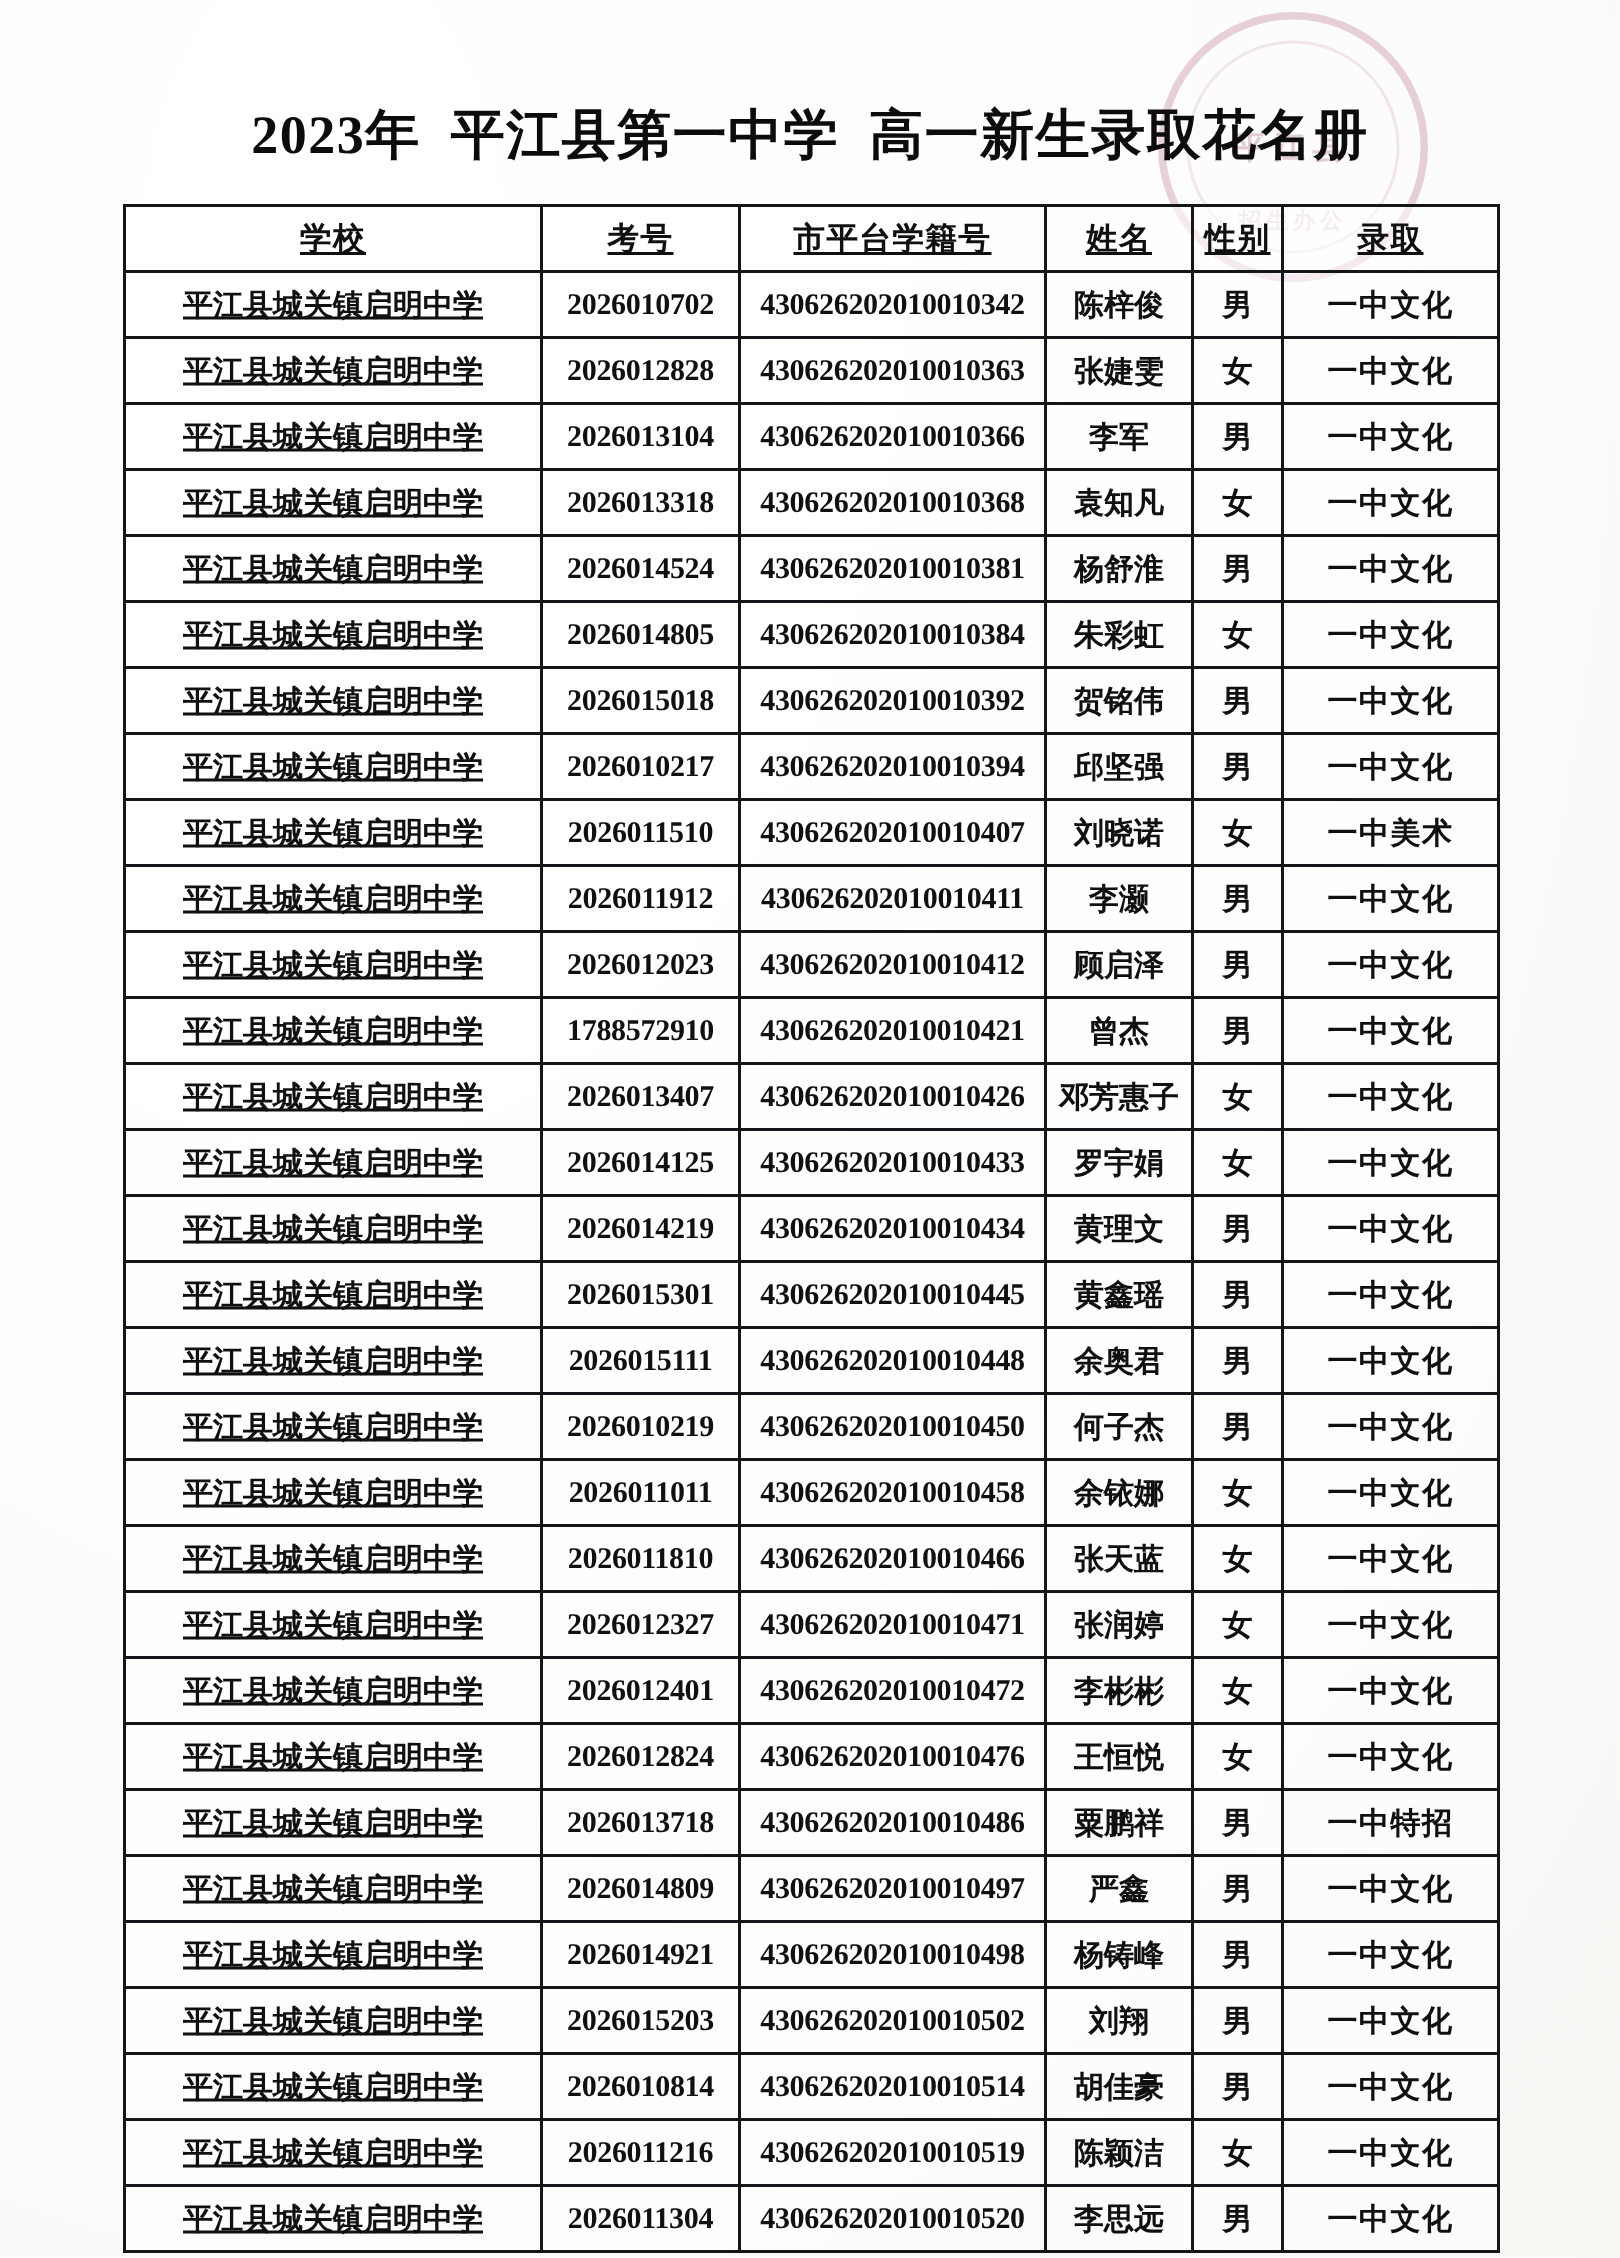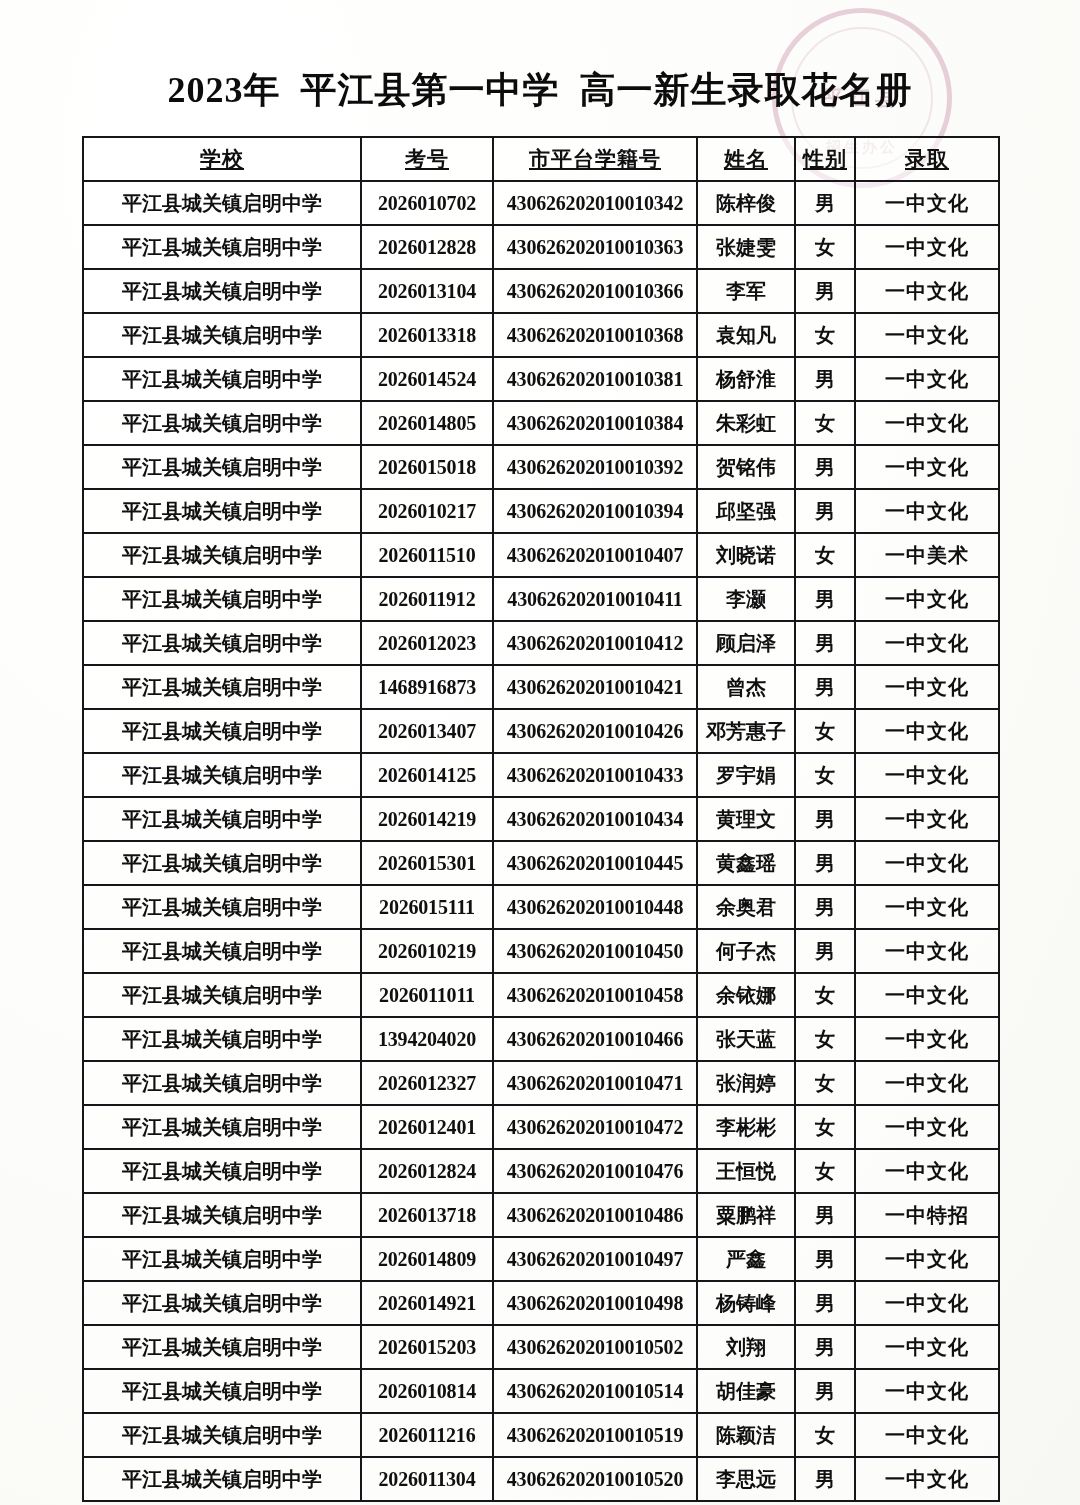--- a/index.html
+++ b/index.html
@@ -119,21 +119,21 @@
   }
 
   
   col.c-school   { width: 278px; }
   col.c-exam     { width: 132px; }
   col.c-sid      { width: 204px; }
   col.c-name     { width: 98px; }
   col.c-gender   { width: 60px; }
   col.c-admit    { width: 144px; }
 
-  td.school  { font-size: 20px; letter-spacing: 0px; }
+  td.school  { font-size: 20px; letter-spacing: 0px; text-decoration: underline; }
   td.exam    { font-family: "Liberation Serif", "DejaVu Serif", serif; font-size: 20px; letter-spacing: -0.2px; }
   td.sid     { font-family: "Liberation Serif", "DejaVu Serif", serif; font-size: 20px; letter-spacing: -0.2px; }
   td.name    { font-size: 21px; letter-spacing: 0px; }
   td.gender  { font-size: 21px; }
   td.admit   { font-size: 21px; letter-spacing: 1px; }
 </style>
 </head>
 <body>
 
 <div class="page"></div>
@@ -251,21 +251,21 @@
           <tr>
             <td class="school">平江县城关镇启明中学</td>
             <td class="exam">2026012023</td>
             <td class="sid">430626202010010412</td>
             <td class="name">顾启泽</td>
             <td class="gender">男</td>
             <td class="admit">一中文化</td>
           </tr>
           <tr>
             <td class="school">平江县城关镇启明中学</td>
-            <td class="exam">1468916873</td>
+            <td class="exam">1788572910</td>
             <td class="sid">430626202010010421</td>
             <td class="name">曾杰</td>
             <td class="gender">男</td>
             <td class="admit">一中文化</td>
           </tr>
           <tr>
             <td class="school">平江县城关镇启明中学</td>
             <td class="exam">2026013407</td>
             <td class="sid">430626202010010426</td>
             <td class="name">邓芳惠子</td>
@@ -315,21 +315,21 @@
           <tr>
             <td class="school">平江县城关镇启明中学</td>
             <td class="exam">2026011011</td>
             <td class="sid">430626202010010458</td>
             <td class="name">余铱娜</td>
             <td class="gender">女</td>
             <td class="admit">一中文化</td>
           </tr>
           <tr>
             <td class="school">平江县城关镇启明中学</td>
-            <td class="exam">1394204020</td>
+            <td class="exam">2026011810</td>
             <td class="sid">430626202010010466</td>
             <td class="name">张天蓝</td>
             <td class="gender">女</td>
             <td class="admit">一中文化</td>
           </tr>
           <tr>
             <td class="school">平江县城关镇启明中学</td>
             <td class="exam">2026012327</td>
             <td class="sid">430626202010010471</td>
             <td class="name">张润婷</td>

